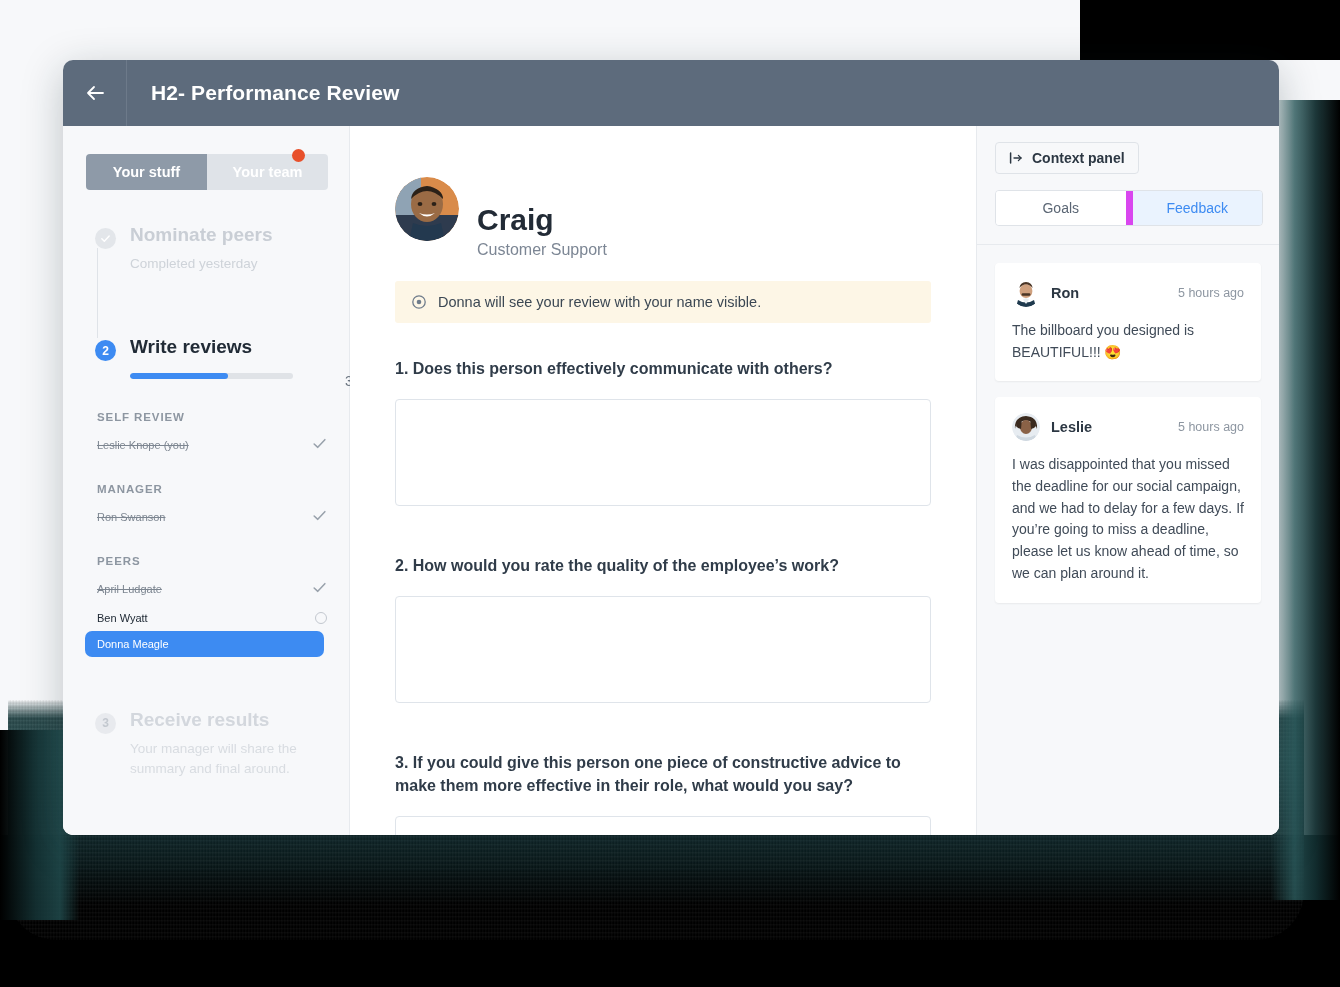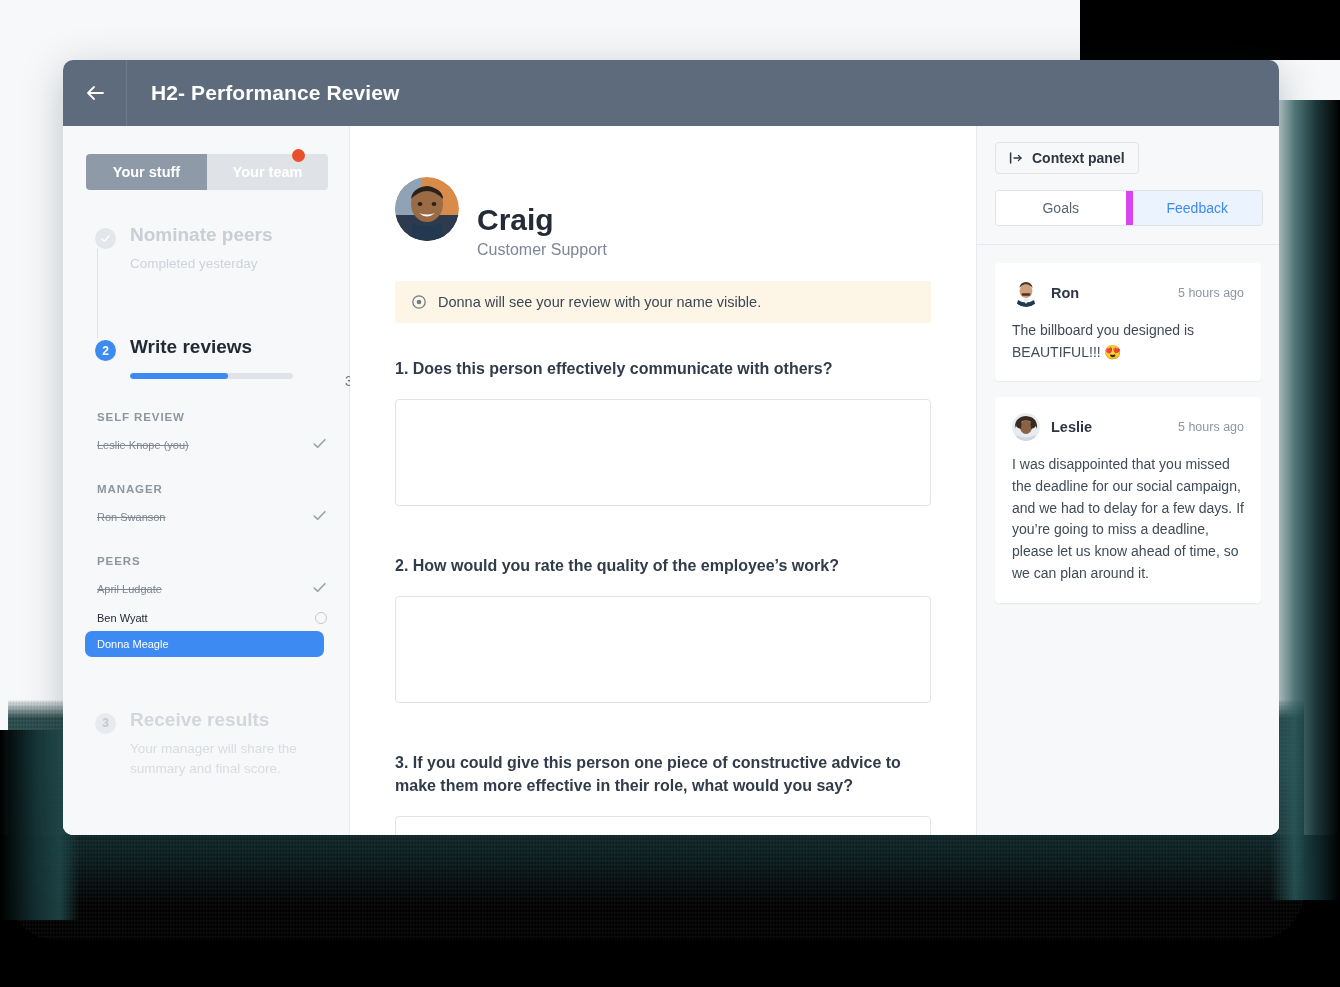--- a/index.html
+++ b/index.html
@@ -568,21 +568,21 @@
               <span class="rev-name">Donna Meagle</span>
             </div>
           </div>
 
         </div>
 
         <div class="step future" style="margin-top:52px;">
           <div class="step-marker future">3</div>
           <div>
             <div class="step-title">Receive results</div>
-            <div class="step-sub">Your manager will share the summary and final score.</div>
+            <div class="step-sub">Your manager will share the summary and final around.</div>
           </div>
         </div>
 
       </div>
     </div>
 
     <div class="center">
 
       <div class="person-row">
         <div class="avatar-lg">

